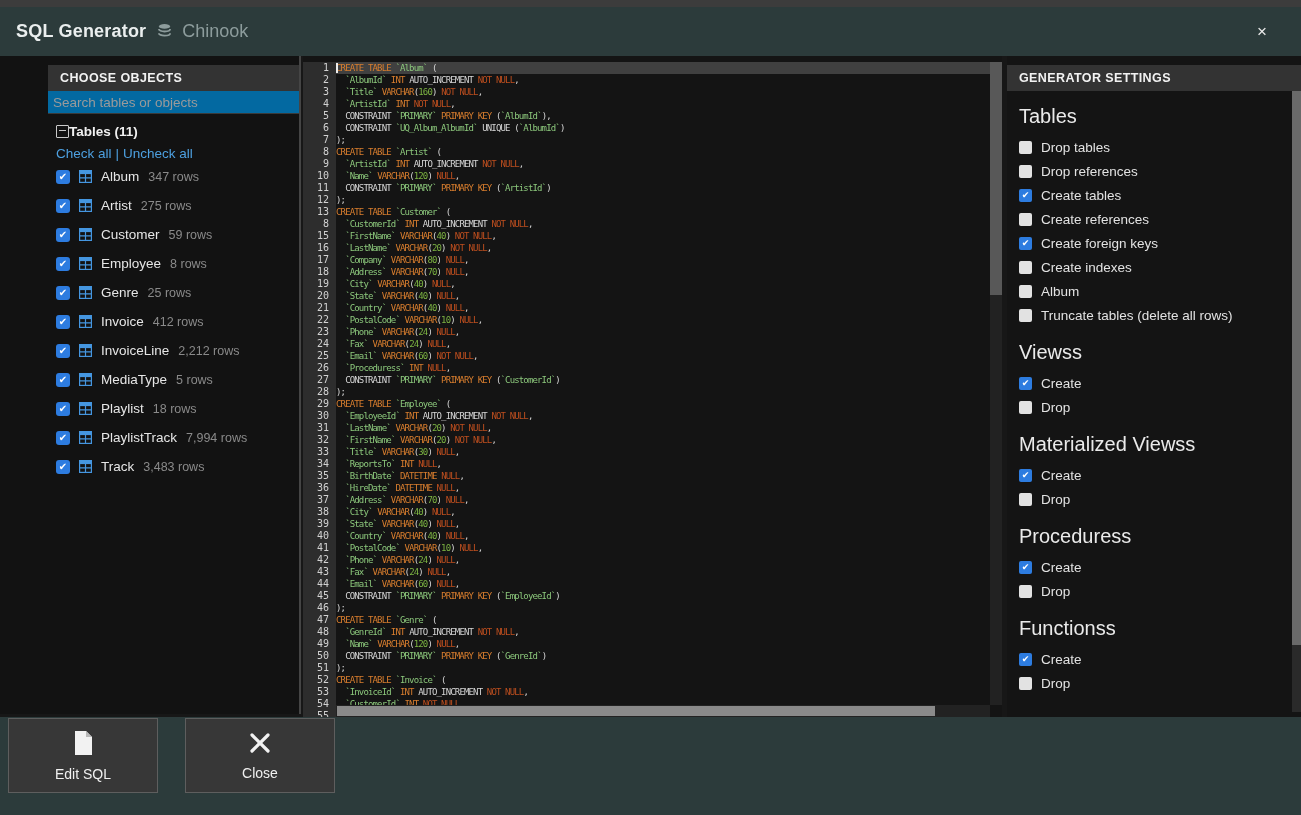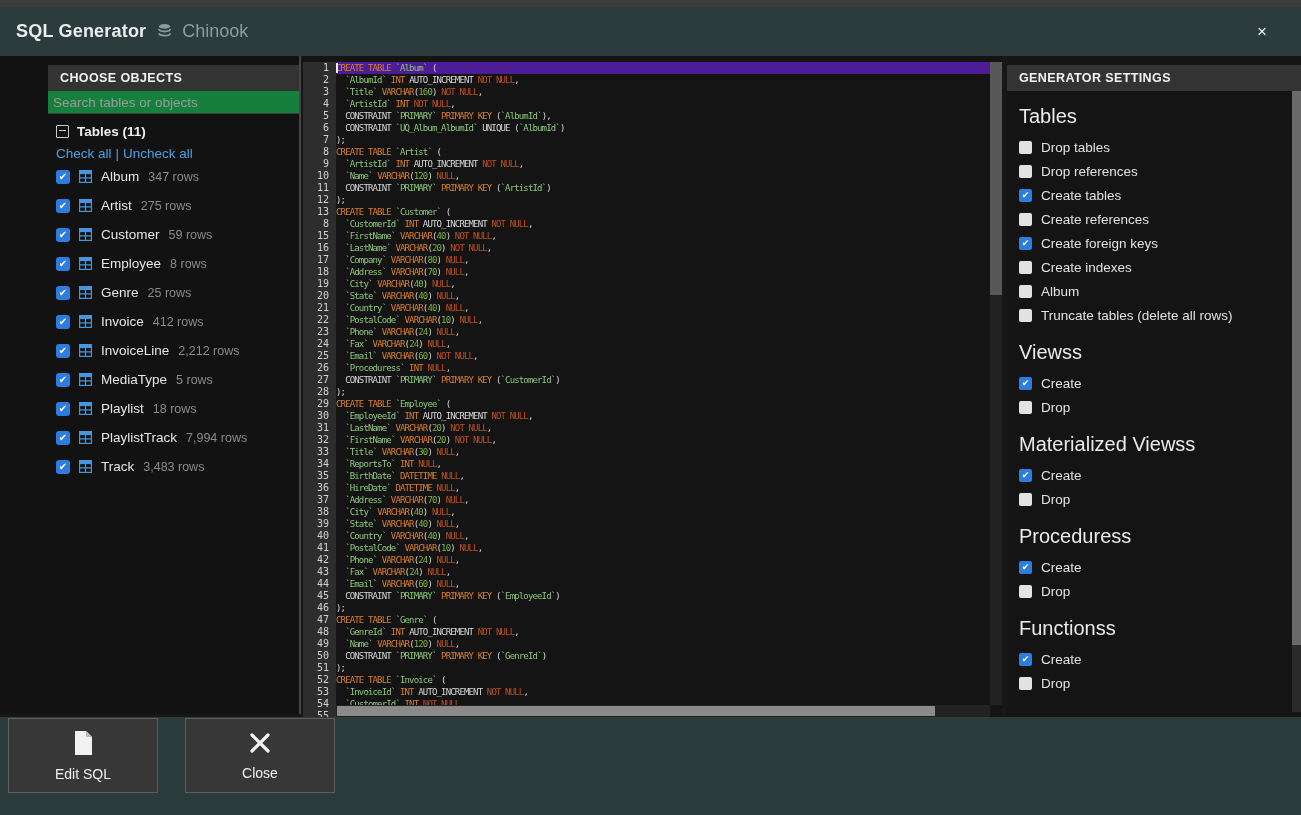--- a/index.html
+++ b/index.html
@@ -16,25 +16,25 @@
   .close-btn{margin-left:auto;margin-right:18px;color:#ececec;font-size:17px;line-height:1;cursor:default;}
 
   
   .panel-header{height:26px;background:#333333;color:#f2f2f2;font-weight:700;font-size:12.5px;
                 letter-spacing:.4px;display:flex;align-items:center;padding-left:12px;box-sizing:border-box;}
 
   
   .sidebar{position:absolute;left:0;top:56px;width:301px;height:658px;background:#121212;
            border-right:2px solid #454545;box-sizing:border-box;padding-left:48px;}
   .sidebar .panel-header{margin-top:9px;}
-  .search-input{display:block;width:100%;height:23px;background:#15803d;border:none;outline:none;
+  .search-input{display:block;width:100%;height:23px;background:#0369a1;border:none;outline:none;
                 border-bottom:1px solid #3a3a3a;color:#cfcfcf;font-size:13.5px;padding:0 5px;
                 box-sizing:border-box;font-family:"Liberation Sans",sans-serif;}
   .search-input::placeholder{color:#9a9a9a;}
-  .group-header{display:flex;align-items:center;gap:8px;padding:10px 0 0 8px;color:#f0f0f0;
+  .group-header{display:flex;align-items:center;padding:10px 0 0 8px;color:#f0f0f0;
                 font-weight:700;font-size:13.5px;}
   .collapse-box{width:11px;height:11px;border:1px solid #c9c9c9;border-radius:1px;position:relative;}
   .collapse-box::after{content:"";position:absolute;left:2px;right:2px;top:4px;height:1px;background:#c9c9c9;}
   .check-links{padding:7px 0 1px 8px;font-size:13.5px;color:#4da0e0;}
   .check-links .sep{color:#4da0e0;padding:0 4px;}
   .table-row{display:flex;align-items:center;height:29px;padding-left:8px;gap:9px;}
   .tbl-name{color:#e6e6e6;font-size:13.5px;}
   .tbl-rows{color:#8a8a8a;font-size:12.5px;}
 
   
@@ -47,21 +47,21 @@
   .cb.unchecked::after{content:"";}
 
   
   .code-area{position:absolute;left:303px;top:56px;width:699px;height:661px;background:#141414;overflow:hidden;}
   .gutter{position:absolute;left:0;top:6px;width:33px;height:655px;background:#2d2d2d;overflow:hidden;}
   .gutter div{font-family:"DejaVu Sans Mono",monospace;font-size:10px;line-height:12px;height:12px;
               color:#d2d2d2;text-align:right;padding-right:7px;}
   .code-lines{position:absolute;left:33px;top:6px;right:12px;overflow:hidden;height:655px;}
   .code-line{font-family:"DejaVu Sans Mono",monospace;font-size:9px;line-height:12px;height:12px;
              letter-spacing:-0.85px;white-space:pre;color:#d6d6d6;position:relative;}
-  .code-line.active{background:#4c1d95;}
+  .code-line.active{background:#404040;}
   .code-line.active::before{content:"";position:absolute;left:0;top:1px;width:2px;height:10px;background:#eeeeee;}
   .tk-kw{color:#d97e2e;}
   .tk-null{color:#bf4f1f;}
   .tk-id{color:#8cc87c;}
   .tk-num{color:#7cb342;}
   .vscroll{position:absolute;right:0;top:6px;width:12px;height:643px;background:#222222;}
   .vthumb{position:absolute;left:0;top:0;width:100%;height:233px;background:#585858;}
   .hscroll{position:absolute;left:33px;right:12px;bottom:0;height:12px;background:#222222;}
   .hthumb{position:absolute;left:1px;top:1px;height:10px;width:598px;background:#8a8a8a;}
 

